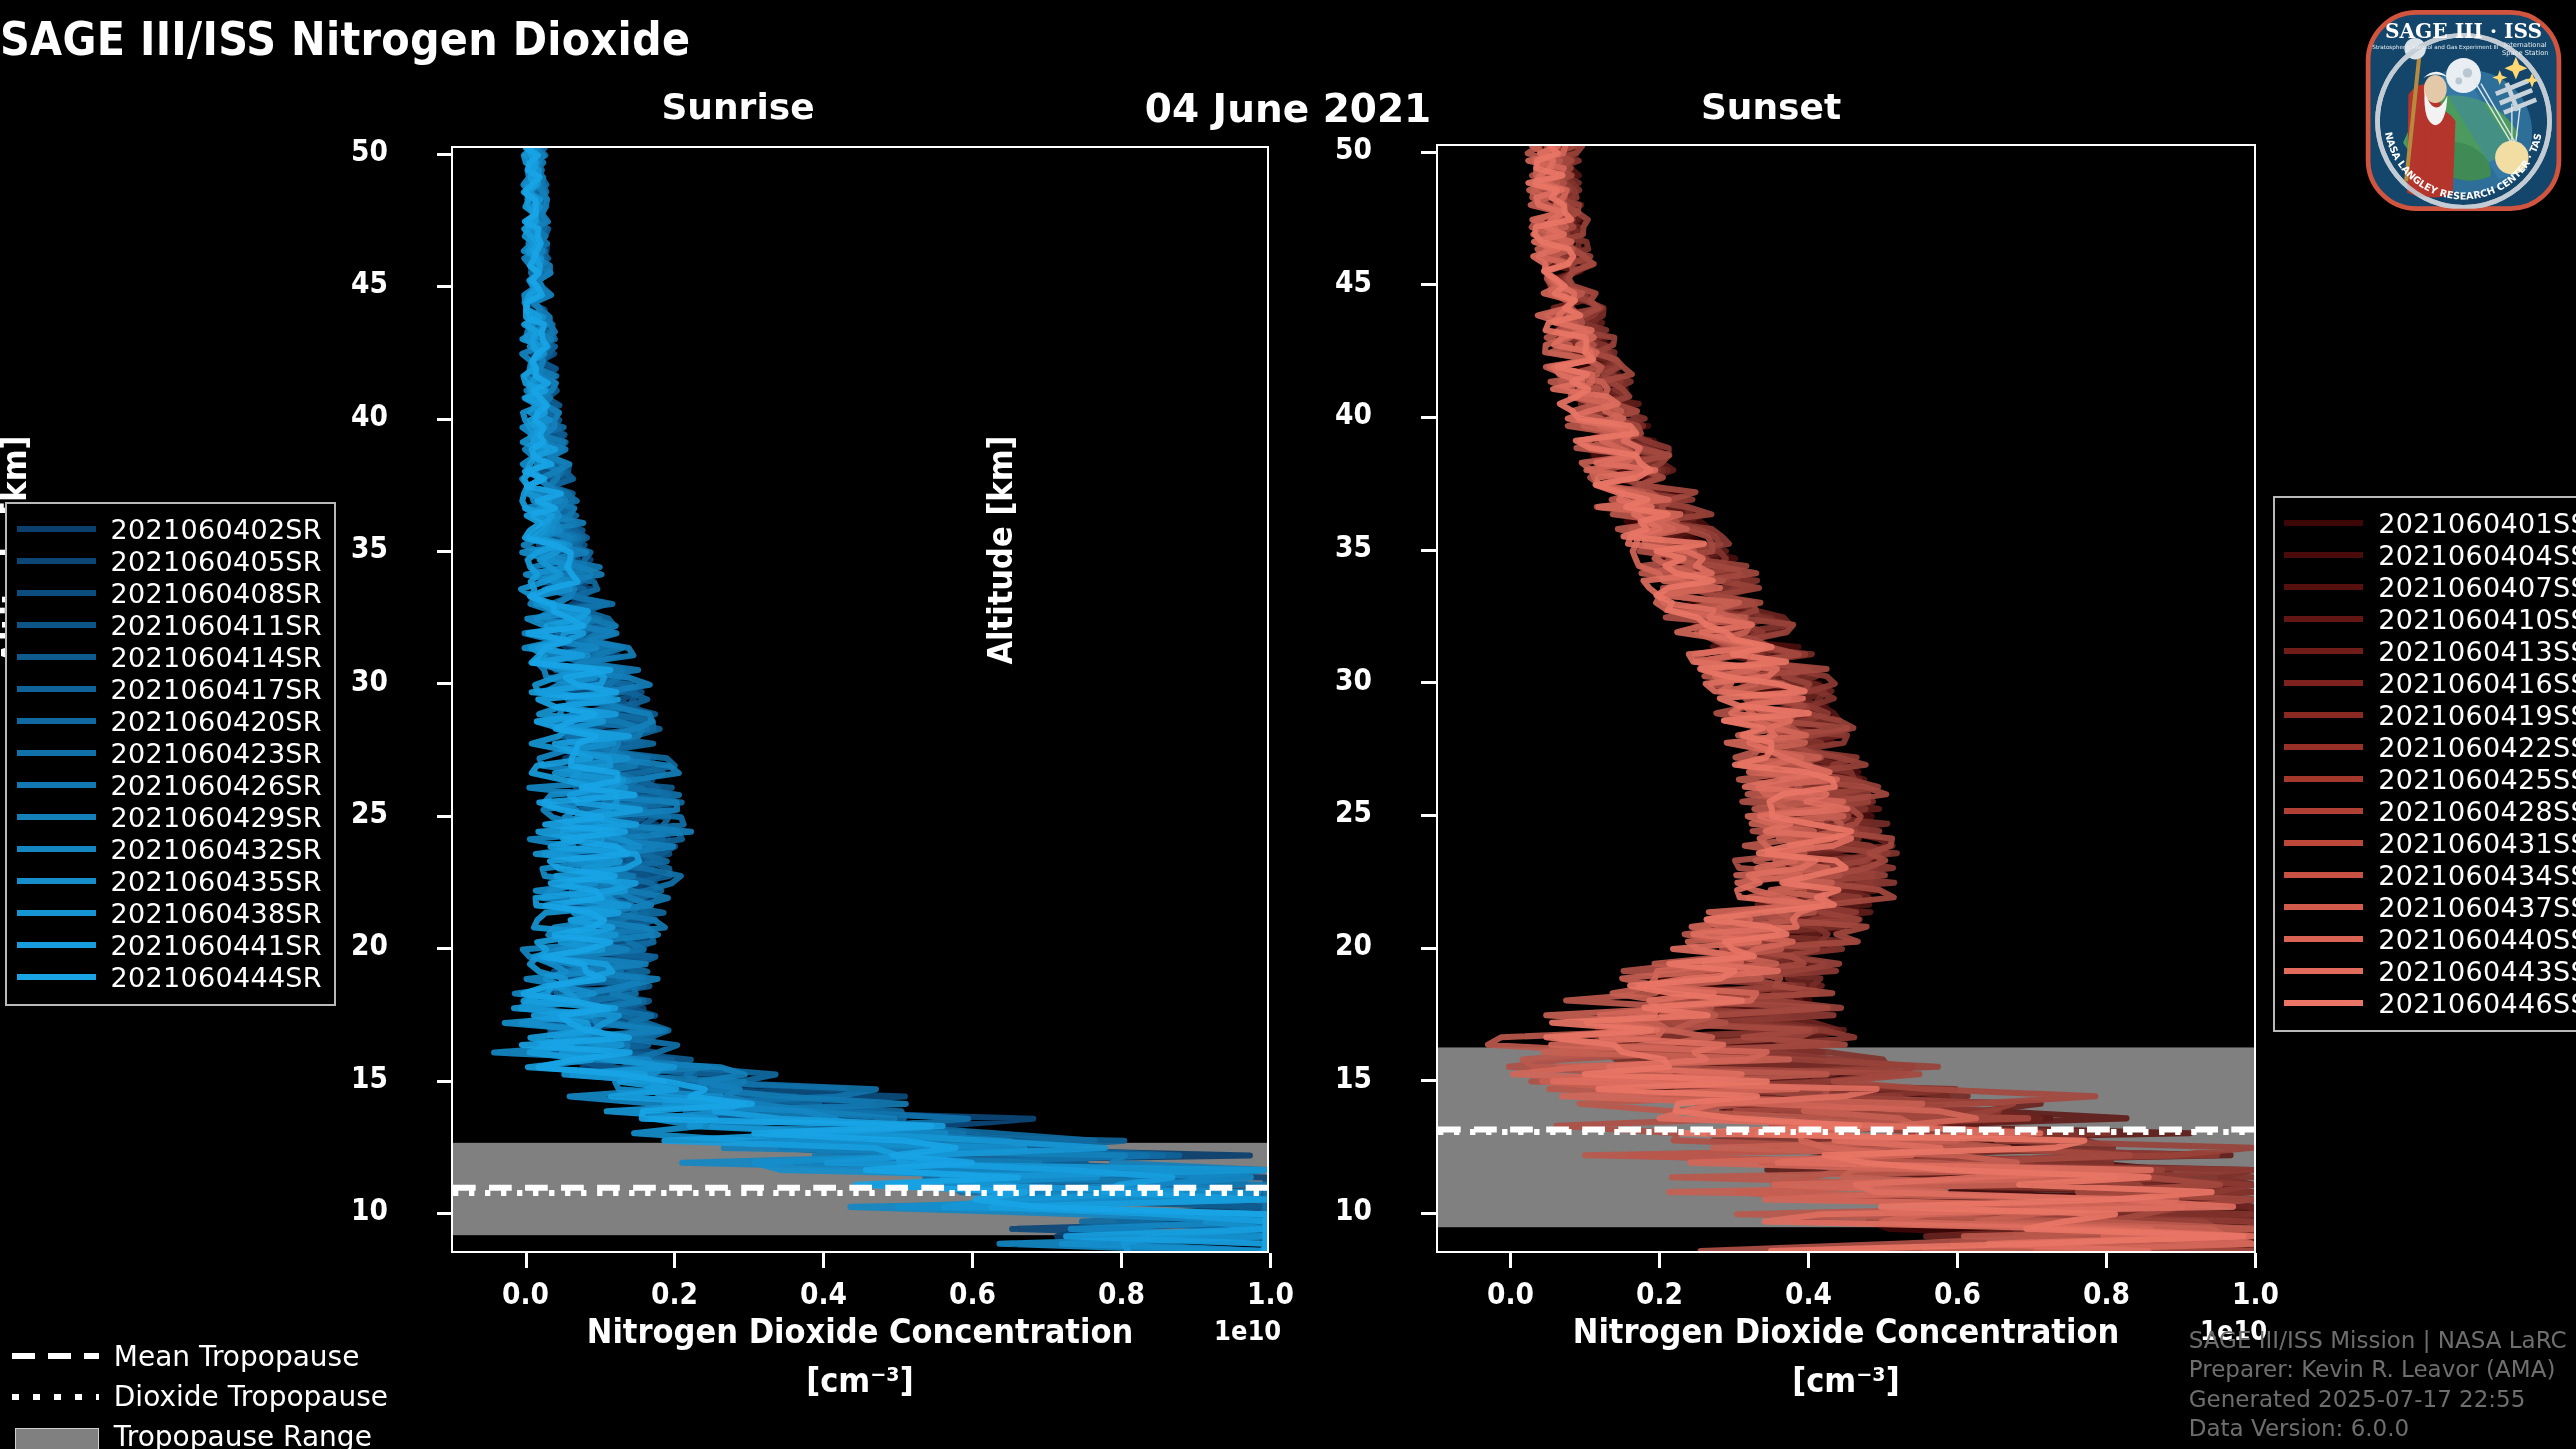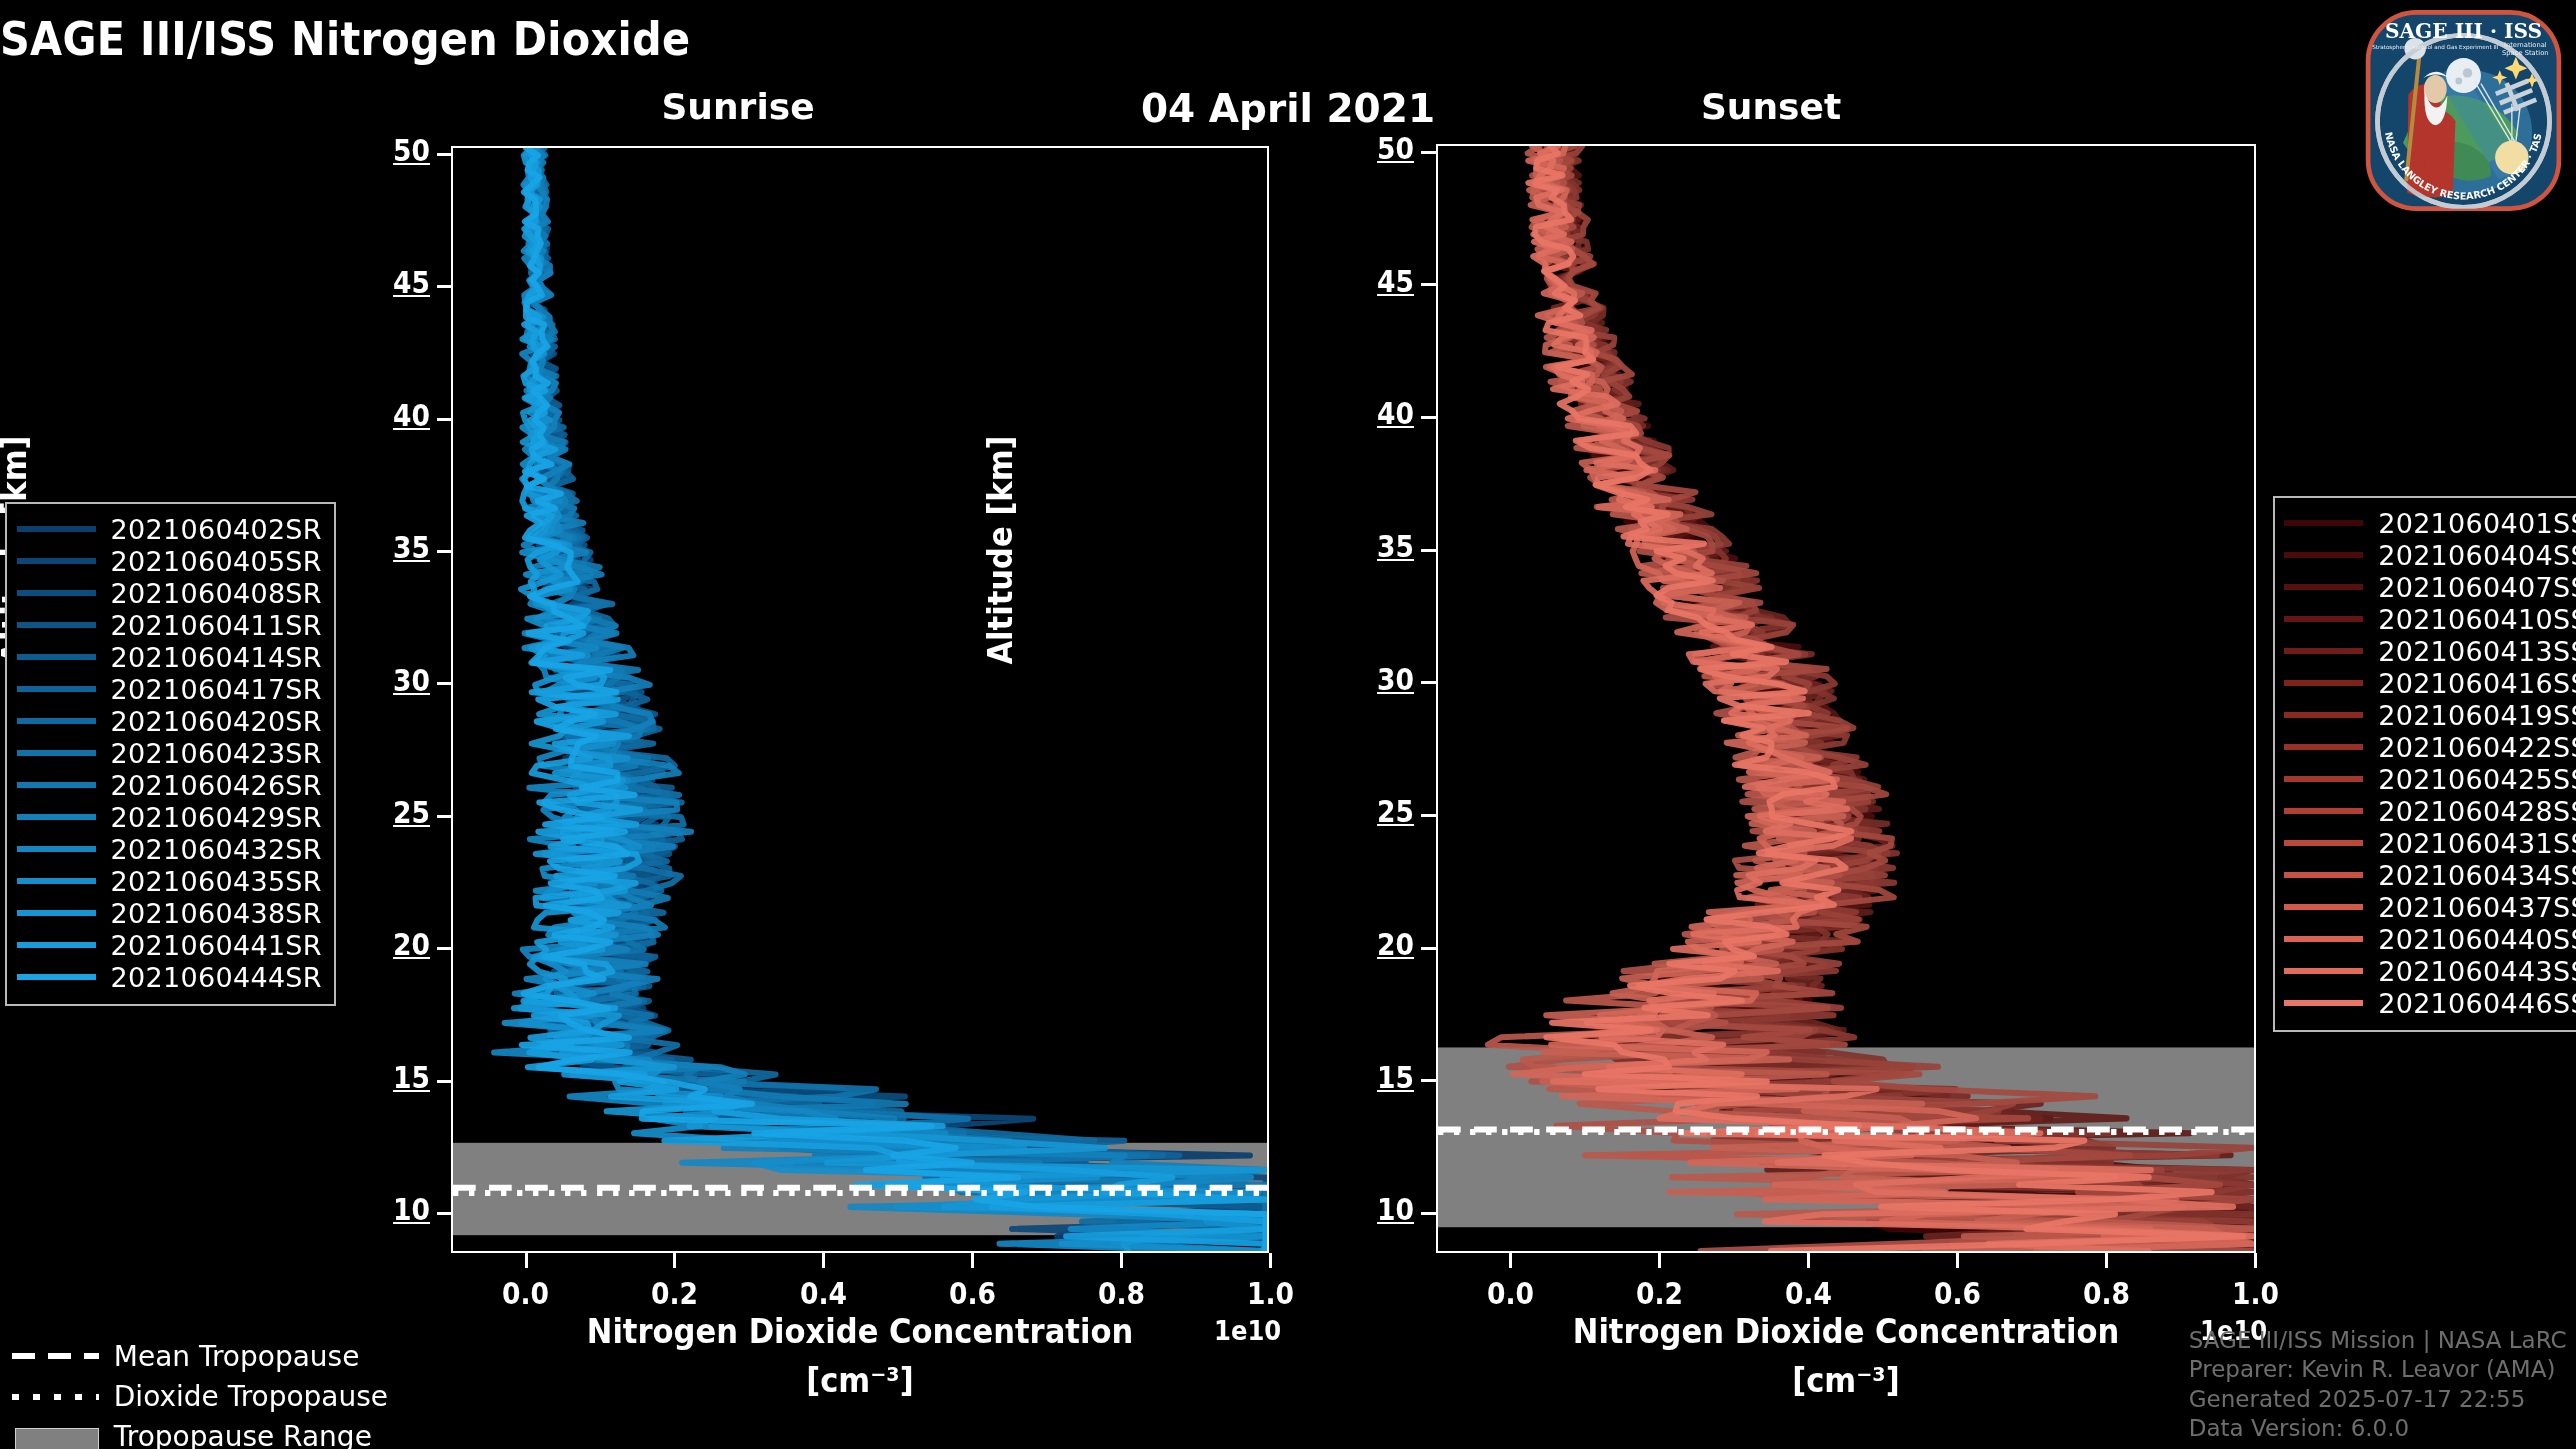--- a/index.html
+++ b/index.html
@@ -14,22 +14,22 @@
   #sunrise-title{left:604px;width:268px;}
   #sunset-title{left:1637px;width:268px;}
   
   #logo{right:5.4px;top:2.7px;width:215px;height:215px;}
   
   .plot-frame{border:2.7px solid #ffffff;background:#000;box-sizing:border-box;}
   #plot-left{left:451px;top:146px;width:818px;height:1107px;}
   #plot-right{left:1436px;top:144px;width:820px;height:1109px;}
   .plot-svg{position:absolute;left:0;top:0;width:100%;height:100%;display:block;}
   
-  .ytick{position:absolute;text-align:right;font-size:29.5px;font-weight:bold;
-         font-family:"DejaVu Sans Condensed","DejaVu Sans",sans-serif;text-decoration:underline;}
+  .ytick{position:absolute;font-size:29.5px;font-weight:bold;
+         font-family:"DejaVu Sans Condensed","DejaVu Sans",sans-serif;}
   .xtick{position:absolute;text-align:center;font-size:29.5px;font-weight:bold;
          font-family:"DejaVu Sans Condensed","DejaVu Sans",sans-serif;}
   .tickmark{position:absolute;background:#fff;}
   .axis-label{position:absolute;font-size:34px;font-weight:bold;text-align:center;
               font-family:"DejaVu Sans Condensed","DejaVu Sans",sans-serif;}
   .offset-label{position:absolute;font-size:27px;font-weight:bold;
                 font-family:"DejaVu Sans Condensed","DejaVu Sans",sans-serif;}
   #ylabel-left{left:-221px;top:530px;width:470px;transform:rotate(-90deg);
                transform-origin:center center;}
   #ylabel-right{left:765px;top:530px;width:470px;transform:rotate(-90deg);
@@ -53,21 +53,21 @@
            background:repeating-linear-gradient(90deg,#fff 0 7.4px,transparent 7.4px 21px);}
   .boxmark{position:absolute;left:2.7px;top:0;width:82px;height:24px;
            background:#808080;border:1.3px solid #cfcfcf;}
   
   #footer{right:9.4px;bottom:5.4px;text-align:left;color:#6e6e6e;font-size:23px;line-height:1.28;}
 </style>
 </head>
 <body>
 
 <div class="abs" id="main-title">SAGE III/ISS Nitrogen Dioxide</div>
-<div class="abs" id="date-title">04 April 2021</div>
+<div class="abs" id="date-title">04 June 2021</div>
 <div class="abs panel-title" id="sunrise-title">Sunrise</div>
 <div class="abs panel-title" id="sunset-title">Sunset</div>
 
 <div class="abs" id="logo">
   <svg viewBox="0 0 320 320" width="215" height="215" aria-hidden="true">
     <defs>
       <clipPath id="patchclip">
           <rect x="18" y="14" width="284" height="292" rx="72" ry="72"></rect>
         </clipPath>
     </defs>

